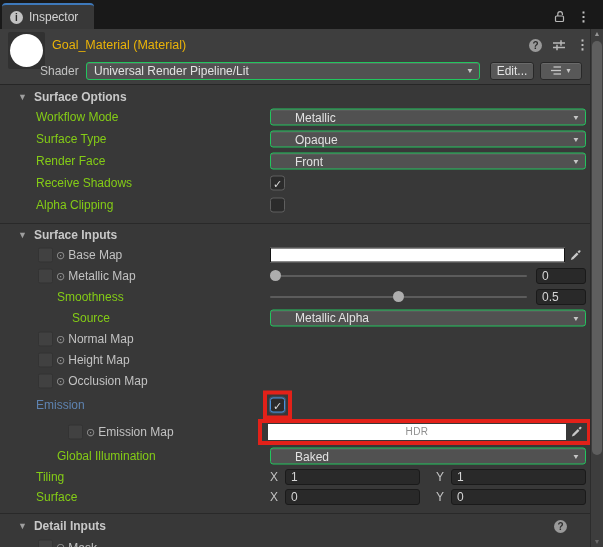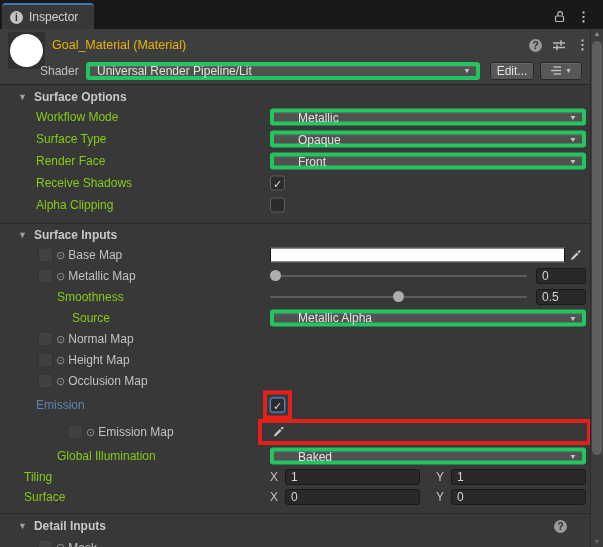--- a/index.html
+++ b/index.html
@@ -27,21 +27,21 @@
   .header { height:56px; background:#3e3e3e; border-bottom:1px solid #262626; position:relative; }
   .preview { position:absolute; left:8px; top:3px; width:37px; height:37px; background:#313131; border-radius:2px; }
   .sphere { width:33px; height:33px; border-radius:50%; background:#ffffff; margin:2px; }
   .title-row { position:absolute; left:52px; right:14px; top:8px; height:16px; display:flex; align-items:center; }
   .title { color:#eab308; font-size:12.5px; }
   .hdr-icons { margin-left:auto; display:flex; align-items:center; gap:10px; }
   .shader-row { position:absolute; left:40px; right:14px; top:32px; height:19px; display:flex; align-items:center; }
   .shader-lbl { width:46px; color:#c2c2c2; }
   
   .dropdown {
-    height:18px; background:#515151; border:4px solid #22c55e; border-radius:3px;
+    height:18px; background:#515151; border:1px solid #22c55e; border-radius:3px;
     box-shadow: inset 0 1px 0 #646464;
     display:flex; align-items:center; padding:0 7px; color:#e2e2e2; position:relative;
   }
   .dropdown .arrow { margin-left:auto; font-size:8px; color:#c6c6c6; transform:scaleX(1.2); }
   .row .dropdown { height:17px; width:100%;padding-left:24px; }
   .btn {
     height:18px; background:#585858; border:1px solid #282828; border-radius:3px;
     box-shadow: inset 0 1px 0 #6a6a6a; color:#e2e2e2;
     display:flex; align-items:center; justify-content:center; gap:5px;
   }
@@ -75,21 +75,21 @@
   .foldout { color:#9e9e9e; font-size:9px; }
   .so-pad { padding-top:3px; padding-bottom:7px; }
   .si-pad { padding-top:2px; padding-bottom:6px; }
   .row { position:relative; height:22px; }
   .row.h21 { height:21px; }
   .row.h20 { height:20px; }
   .row.h27 { height:27px;text-align:center; }
   .lbl { position:absolute; left:36px; top:50%; transform:translateY(-50%); color:#84cc16; white-space:nowrap; }
   .lbl.ind1 { left:57px; }
   .lbl.ind2 { left:72px; }
-  .lbl.tile { left:24px; }
+  .lbl.tile { left:36px; }
   .lbl.emis { color:var(--emission_blue,#5e83b1); }
   .map-left { position:absolute; left:38px; top:50%; transform:translateY(-50%); display:flex; align-items:center; gap:3px; }
   .map-left.ind { left:68px; }
   .slot { width:15px; height:15px; background:#414141; border:1px solid #333333; border-radius:2px; flex:0 0 auto; }
   .picker { color:#949494; font-size:11px; line-height:11px; }
   .ctrl { position:absolute; left:270px; right:17px; top:50%; transform:translateY(-50%); display:flex; align-items:center; }
   .axis { margin-right:7px; color:#c2c2c2; }
   .gapx { width:16px; flex:0 0 auto; }
   
   .red-wrap-cb { display:inline-flex; border:4px solid var(--highlight_red,#e32119); padding:3px; margin-left:-7px; }
@@ -308,20 +308,23 @@
       </div>
     </div>
 
     <div class="row h27">
       <span class="map-left ind">
         <span class="slot"></span>
         <span class="picker">⊙</span>
         <span>Emission Map</span>
       </span>
       <div class="red-wrap-field">
+        <div class="hdrfield">
+            <span>HDR</span>
+          </div>
         <span class="eyedrop">
           <svg width="13" height="13" viewBox="0 0 14 14">
               <path d="M2 12.5 l0.8-2.6 5.6-5.6 1.8 1.8-5.6 5.6z M9.2 3.5 l1.3-1.3 a1.1 1.1 0 0 1 1.6 1.6 l-1.3 1.3z" fill="#c8c8c8"></path>
             </svg>
         </span>
       </div>
     </div>
 
     <div class="row">
       <span class="lbl ind1">Global Illumination</span>

